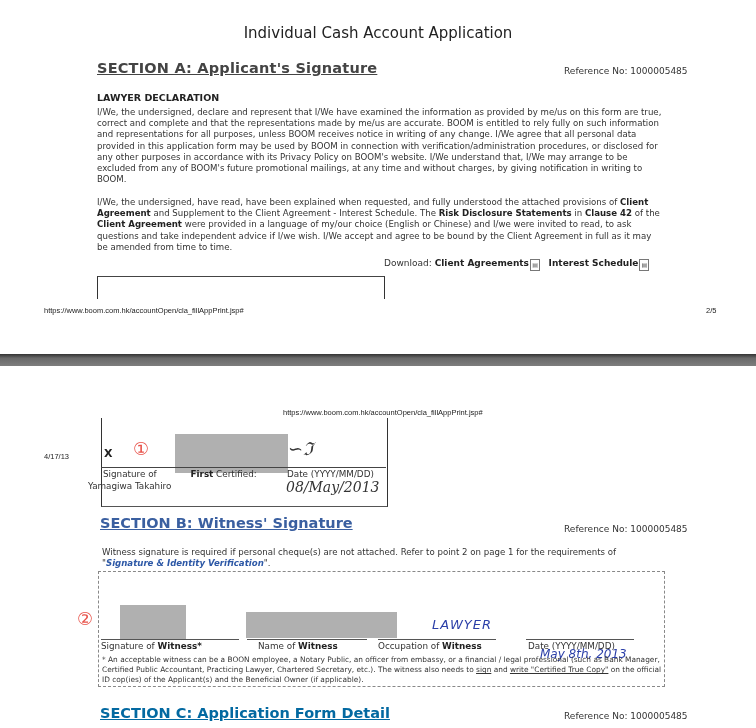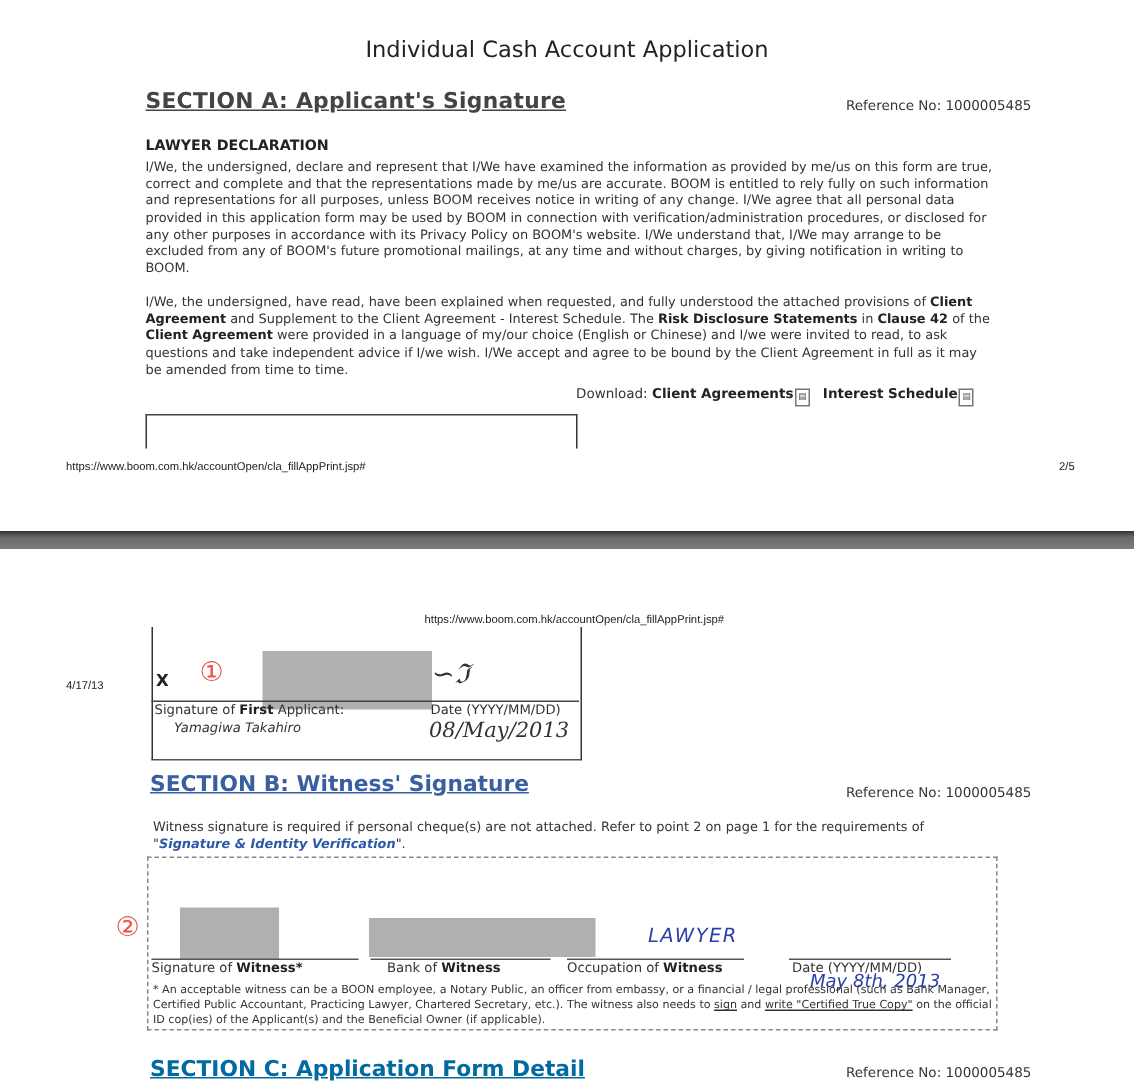--- a/index.html
+++ b/index.html
@@ -27,23 +27,23 @@
   .url2 { top:408px; left:283px; }
   .sig-frame { top:418px; left:101px; width:285px; height:88px; border-left:1px solid #333; border-right:1px solid #333; border-bottom:1px solid #555; }
   .x-mark { top:447px; left:104px; font-size:11px; font-weight:bold; color:#222; }
   .circ { color:#e8534b; font-size:18px; }
   .circ1 { top:438px; left:133px; }
   .circ2 { top:608px; left:77px; }
   .redact { background:#b0b0b0; }
   .r1 { top:434px; left:175px; width:113px; height:39px; }
   .sig-line1 { top:467px; left:101px; width:285px; border-top:1px solid #444; }
   .lbl { font-size:8.8px; color:#333; }
-  .lbl b { color:#222; }
+  .lbl b { color:#222;margin-left:31px; }
   .l-sig1 { top:469px; left:103px; }
-  .l-name1 { top:481px; left:116px;font-style:italic; }
+  .l-name1 { top:481px; left:88px; }
   .l-date1 { top:469px; left:287px; }
   .hand { font-family:"DejaVu Serif", serif; font-style:italic; color:#333; }
   .hand-date1 { top:479px; left:286px; font-size:14px; }
   .scribble1 { top:436px; left:288px; font-size:18px; color:#333; }
   .sec-b { top:515px; left:100px; font-size:14.5px; font-weight:bold; color:#3a5fa0; text-decoration:underline; }
   .ref-b { top:524px; left:535px; }
   .witness-note { top:547px; left:102px; width:565px; font-size:8.6px; line-height:10.5px; color:#333; }
   .witness-note b { color:#2d58a6; font-style:italic; }
   .witness-box { top:571px; left:98px; width:565px; height:114px; border:1.5px dashed #888; border-width:1.5px; }
   .r2 { top:605px; left:120px; width:66px; height:35px; }
@@ -94,21 +94,21 @@
 
 <div class="abs url-line date2">4/17/13</div>
 <div class="abs url-line url2">https://www.boom.com.hk/accountOpen/cla_fillAppPrint.jsp#</div>
 
 <div class="abs sig-frame"></div>
 <div class="abs x-mark">X</div>
 <div class="abs circ circ1">①</div>
 <div class="abs hand scribble1">∽ℑ</div>
 <div class="abs redact r1"></div>
 <div class="abs sig-line1"></div>
-<div class="abs lbl l-sig1"><span>Signature of </span><b>First</b><span> Applicant:</span></div>
+<div class="abs lbl l-sig1"><span>Signature of </span><b>First</b><span> Certified:</span></div>
 <div class="abs lbl l-name1">Yamagiwa Takahiro</div>
 <div class="abs lbl l-date1">Date (YYYY/MM/DD)</div>
 <div class="abs hand hand-date1">08/May/2013</div>
 
 <div class="abs sec-b">SECTION B: Witness' Signature</div>
 <div class="abs ref ref-b">Reference No: 1000005485</div>
 <div class="abs witness-note"><span>Witness signature is required if personal cheque(s) are not attached. Refer to point 2 on page 1 for the requirements of "</span><b>Signature &amp; Identity Verification</b><span>".</span></div>
 
 <div class="abs witness-box"></div>
 <div class="abs circ circ2">②</div>
@@ -116,20 +116,20 @@
 <div class="abs redact r3"></div>
 <div class="abs hand-blue occ">LAWYER</div>
 <div class="abs hand-blue wdate">May 8th, 2013</div>
 
 <div class="abs wline wl1"></div>
 <div class="abs wline wl2"></div>
 <div class="abs wline wl3"></div>
 <div class="abs wline wl4"></div>
 
 <div class="abs wlbl wlb1"><span>Signature of </span><b>Witness*</b></div>
-<div class="abs wlbl wlb2"><span>Bank of </span><b>Witness</b></div>
+<div class="abs wlbl wlb2"><span>Name of </span><b>Witness</b></div>
 <div class="abs wlbl wlb3"><span>Occupation of </span><b>Witness</b></div>
 <div class="abs wlbl wlb4"><span>Date (YYYY/MM/DD)</span></div>
 
 <div class="abs foot-note"><span>* An acceptable witness can be a BOON employee, a Notary Public, an officer from embassy, or a financial / legal professional (such as Bank Manager, Certified Public Accountant, Practicing Lawyer, Chartered Secretary, etc.). The witness also needs to </span><u>sign</u><span> and </span><u>write "Certified True Copy"</u><span> on the official ID cop(ies) of the Applicant(s) and the Beneficial Owner (if applicable).</span></div>
 
 <div class="abs sec-c">SECTION C: Application Form Detail</div>
 <div class="abs ref ref-c">Reference No: 1000005485</div>
 
 </body></html>

